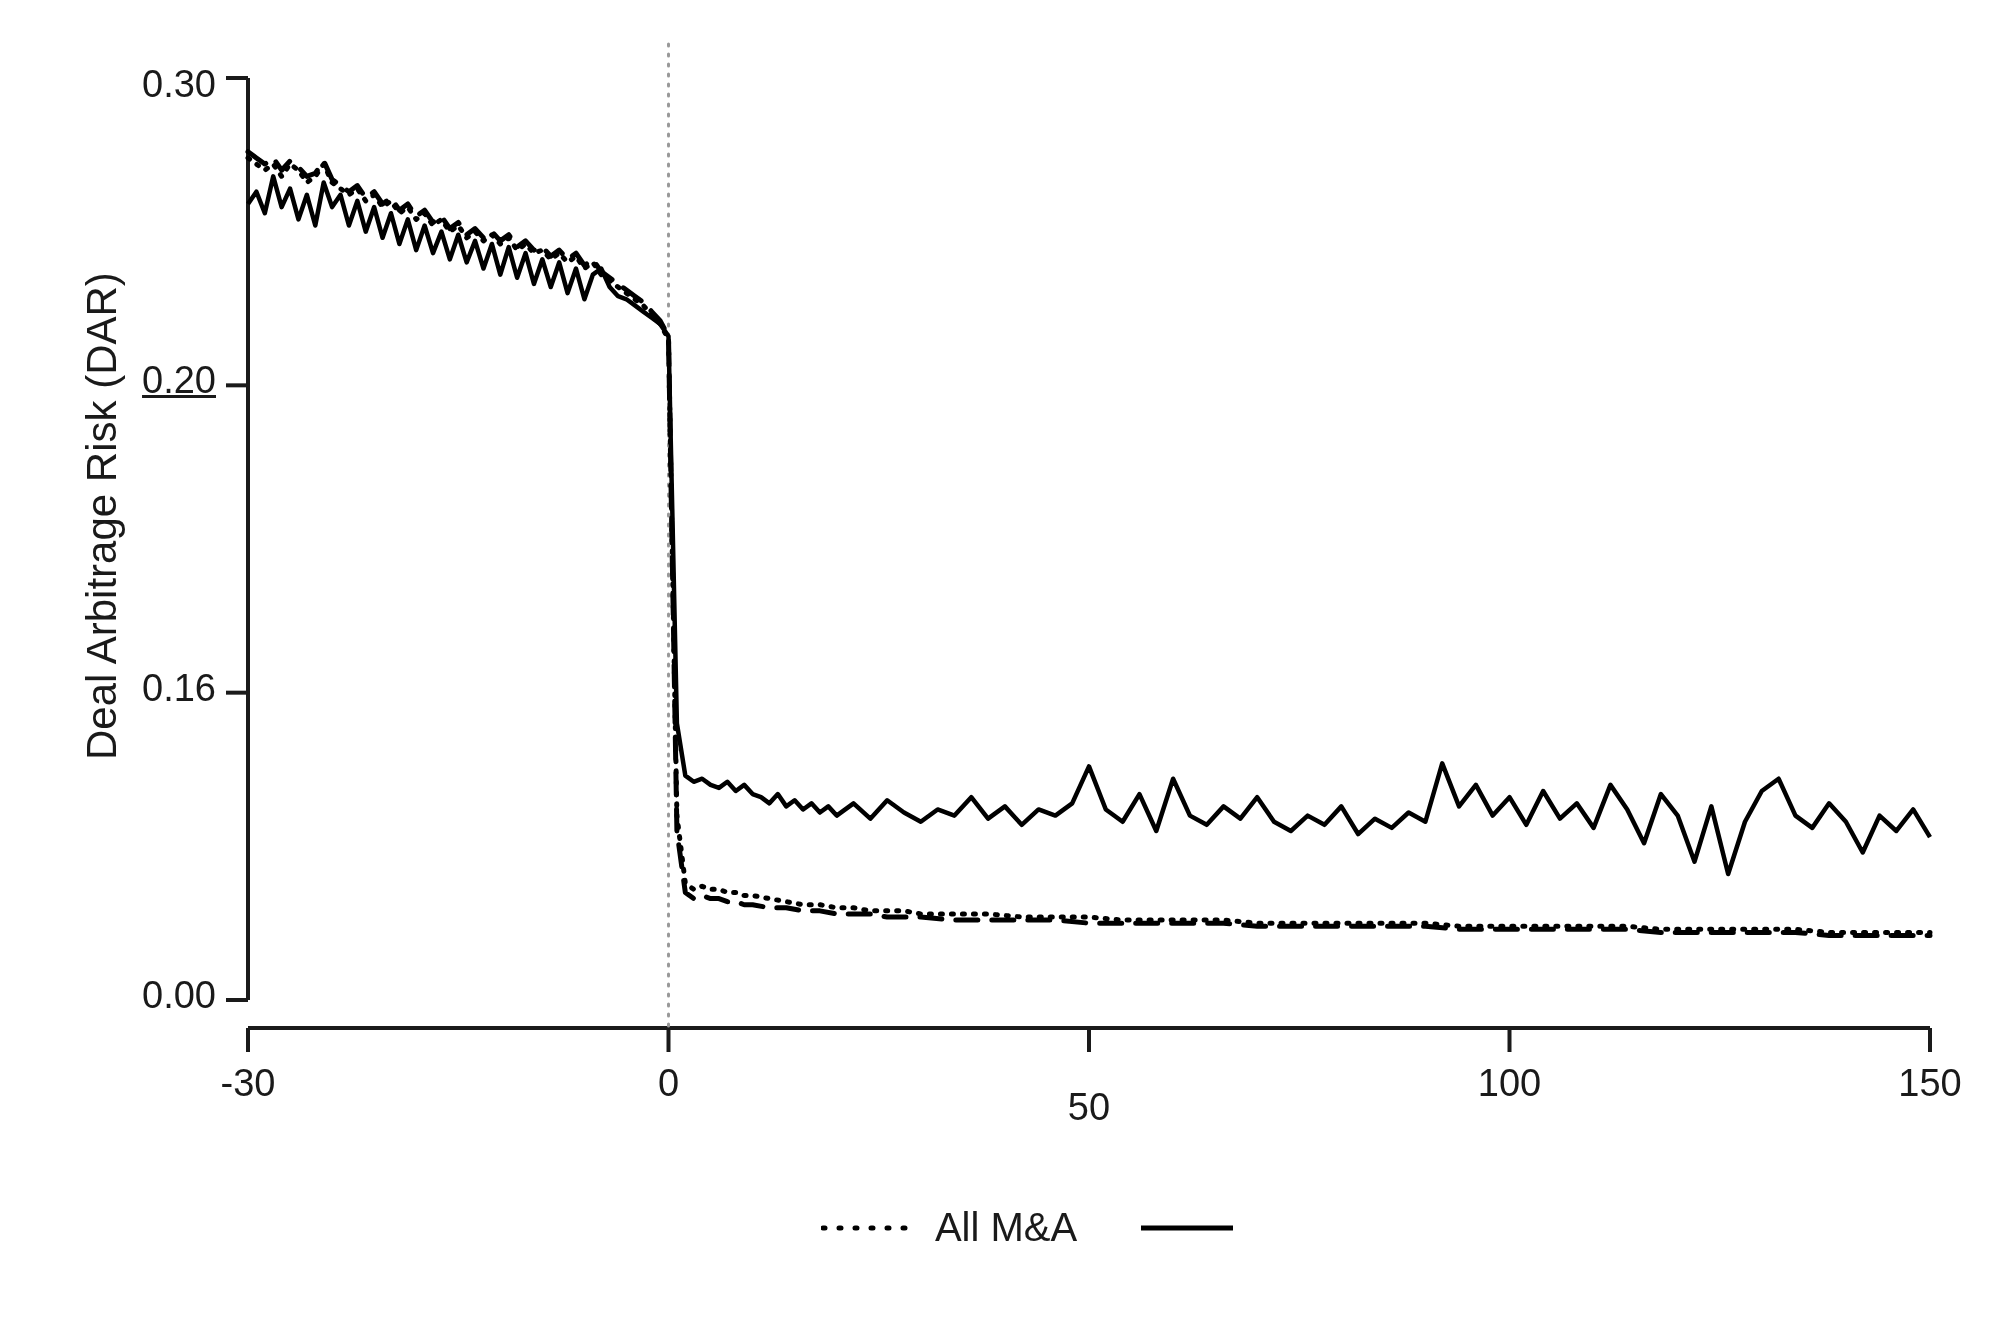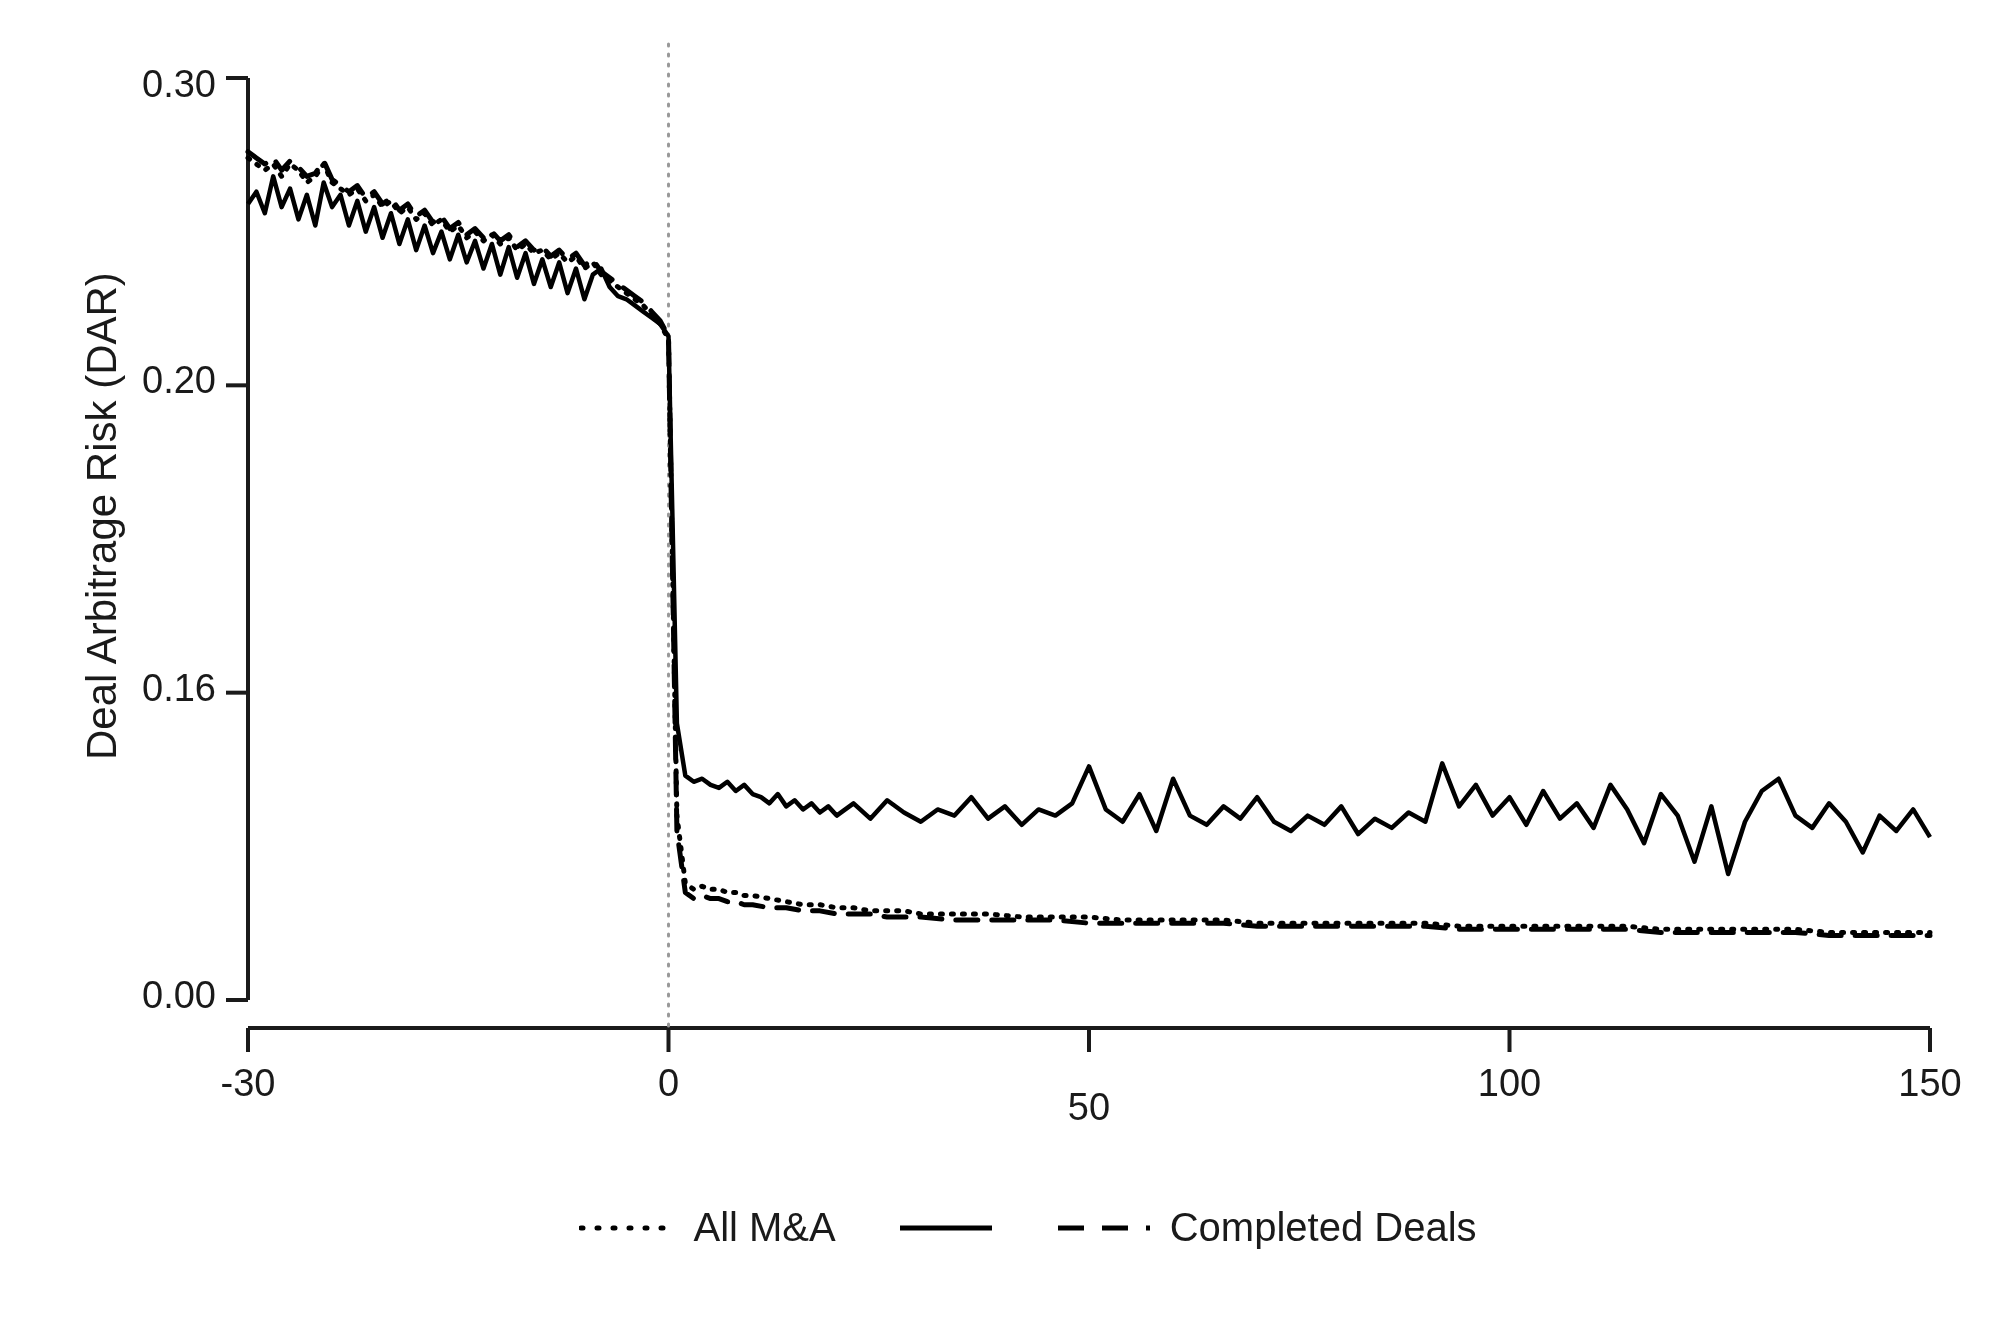--- a/index.html
+++ b/index.html
@@ -110,42 +110,36 @@
         <path d="M248.00 204.01 L256.41 191.71 L264.82 213.23 L273.23 176.35 L281.64 207.08 L290.05 188.64 L298.46 219.37 L306.87 194.79 L315.28 225.52 L323.69 182.49 L332.10 207.08 L340.51 194.79 L348.92 225.52 L357.33 200.93 L365.74 231.67 L374.15 207.08 L382.56 237.81 L390.97 213.23 L399.38 243.96 L407.79 219.37 L416.20 250.11 L424.61 225.52 L433.02 253.18 L441.43 231.67 L449.84 259.33 L458.25 234.74 L466.66 262.40 L475.07 240.89 L483.48 268.55 L491.89 243.96 L500.30 274.69 L508.71 247.03 L517.12 277.77 L525.53 253.18 L533.94 283.91 L542.35 259.33 L550.76 286.99 L559.17 262.40 L567.58 293.13 L575.99 268.55 L584.40 299.28 L592.81 274.69 L601.22 268.55 L609.63 286.99 L618.04 296.21 L626.45 299.28 L634.86 305.43 L643.27 311.57 L651.68 317.72 L660.09 323.87 L668.50 336.16 L676.91 723.40 L685.32 775.65 L693.73 781.79 L702.14 778.72 L710.55 784.87 L718.96 787.94 L727.37 781.79 L735.78 791.01 L744.19 784.87 L752.60 794.09 L761.01 797.16 L769.42 803.31 L777.83 794.09 L786.24 806.38 L794.65 800.23 L803.06 809.45 L811.47 803.31 L819.88 812.53 L828.29 806.38 L836.70 815.60 L853.52 803.31 L870.34 818.67 L887.16 800.23 L903.98 812.53 L920.80 821.75 L937.62 809.45 L954.44 815.60 L971.26 797.16 L988.08 818.67 L1004.90 806.38 L1021.72 824.82 L1038.54 809.45 L1055.36 815.60 L1072.18 803.31 L1089.00 766.43 L1105.82 809.45 L1122.64 821.75 L1139.46 794.09 L1156.28 830.97 L1173.10 778.72 L1189.92 815.60 L1206.74 824.82 L1223.56 806.38 L1240.38 818.67 L1257.20 797.16 L1274.02 821.75 L1290.84 830.97 L1307.66 815.60 L1324.48 824.82 L1341.30 806.38 L1358.12 834.04 L1374.94 818.67 L1391.76 827.89 L1408.58 812.53 L1425.40 821.75 L1442.22 763.35 L1459.04 806.38 L1475.86 784.87 L1492.68 815.60 L1509.50 797.16 L1526.32 824.82 L1543.14 791.01 L1559.96 818.67 L1576.78 803.31 L1593.60 827.89 L1610.42 784.87 L1627.24 809.45 L1644.06 843.26 L1660.88 794.09 L1677.70 815.60 L1694.52 861.70 L1711.34 806.38 L1728.16 873.99 L1744.98 821.75 L1761.80 791.01 L1778.62 778.72 L1795.44 815.60 L1812.26 827.89 L1829.08 803.31 L1845.90 821.75 L1862.72 852.48 L1879.54 815.60 L1896.36 830.97 L1913.18 809.45 L1930.00 837.11 " fill="none" stroke="#000000" stroke-width="4.5" stroke-linejoin="round" stroke-linecap="butt"></path>
         <path d="M248.00 151.76 L256.41 157.91 L264.82 164.05 L273.23 157.91 L281.64 170.20 L290.05 160.98 L298.46 167.13 L306.87 176.35 L315.28 173.27 L323.69 160.98 L332.10 179.42 L340.51 185.57 L348.92 191.71 L357.33 185.57 L365.74 197.86 L374.15 191.71 L382.56 204.01 L390.97 197.86 L399.38 210.15 L407.79 204.01 L416.20 216.30 L424.61 210.15 L433.02 222.45 L441.43 216.30 L449.84 228.59 L458.25 222.45 L466.66 234.74 L475.07 228.59 L483.48 237.81 L491.89 231.67 L500.30 240.89 L508.71 234.74 L517.12 247.03 L525.53 240.89 L533.94 250.11 L542.35 247.03 L550.76 256.25 L559.17 250.11 L567.58 259.33 L575.99 253.18 L584.40 265.47 L592.81 259.33 L601.22 271.62 L609.63 277.77 L618.04 283.91 L626.45 290.06 L634.86 296.21 L643.27 302.35 L651.68 311.57 L660.09 320.79 L668.50 336.16 L676.91 830.97 L685.32 892.43 L693.73 898.58 L702.14 895.51 L710.55 898.58 L718.96 898.58 L727.37 901.65 L735.78 901.65 L744.19 904.73 L752.60 904.73 L769.42 907.80 L786.24 907.80 L803.06 910.87 L819.88 910.87 L836.70 913.95 L853.52 913.95 L870.34 913.95 L887.16 917.02 L903.98 917.02 L920.80 917.02 L954.44 920.09 L988.08 920.09 L1021.72 920.09 L1055.36 920.09 L1089.00 923.17 L1122.64 923.17 L1156.28 923.17 L1189.92 923.17 L1223.56 923.17 L1257.20 926.24 L1290.84 926.24 L1324.48 926.24 L1358.12 926.24 L1391.76 926.24 L1425.40 926.24 L1459.04 929.31 L1492.68 929.31 L1526.32 929.31 L1559.96 929.31 L1593.60 929.31 L1627.24 929.31 L1660.88 932.39 L1694.52 932.39 L1728.16 932.39 L1761.80 932.39 L1795.44 932.39 L1829.08 935.46 L1862.72 935.46 L1896.36 935.46 L1930.00 935.46 " fill="none" stroke="#000000" stroke-width="5" stroke-linejoin="round" stroke-linecap="round" stroke-dasharray="22 14"></path>
       </g>
   </svg>
 
   <div class="axis-label" id="ylabel">Deal Arbitrage Risk (DAR)</div>
 
   <div id="tick-layer">
       <div class="tick-label ytick" style="left: 56px; top: 974px;">0.00</div>
       <div class="tick-label ytick" style="left: 56px; top: 666.667px;">0.16</div>
-      <div class="tick-label ytick" style="left: 56px; top: 359.333px;">0.20</div>
+      <div class="tick-label ytick" style="left: 56px; top: 359.333px; text-decoration: underline;">0.20</div>
       <div class="tick-label ytick" style="left: 56px; top: 52px; margin-top: 11px;">0.30</div>
       <div class="tick-label xtick" style="left: 148px; top: 1062px;">-30</div>
       <div class="tick-label xtick" style="left: 568.5px; top: 1062px;">0</div>
       <div class="tick-label xtick" style="left: 989px; top: 1062px; margin-top: 24px;">50</div>
       <div class="tick-label xtick" style="left: 1409.5px; top: 1062px;">100</div>
       <div class="tick-label xtick" style="left: 1830px; top: 1062px;">150</div>
     </div>
 
   <div id="legend">
     <div class="legend-item">
       <svg class="legend-key" viewBox="0 0 96 22">
         <line x1="2" y1="11" x2="94" y2="11" stroke="#000" stroke-width="5" stroke-dasharray="2 14" stroke-linecap="round"></line>
       </svg>
       <span class="legend-text">All M&amp;A</span>
     </div>
     <div class="legend-item">
       <svg class="legend-key" viewBox="0 0 96 22">
         <line x1="2" y1="11" x2="94" y2="11" stroke="#000" stroke-width="5"></line>
       </svg>
     </div>
-    <div class="legend-item">
-      <svg class="legend-key" viewBox="0 0 96 22">
-        <line x1="2" y1="11" x2="94" y2="11" stroke="#000" stroke-width="5" stroke-dasharray="26 18"></line>
-      </svg>
-      <span class="legend-text">Completed Deals</span>
-    </div>
   </div>
 
 </div>
 
 </body></html>

